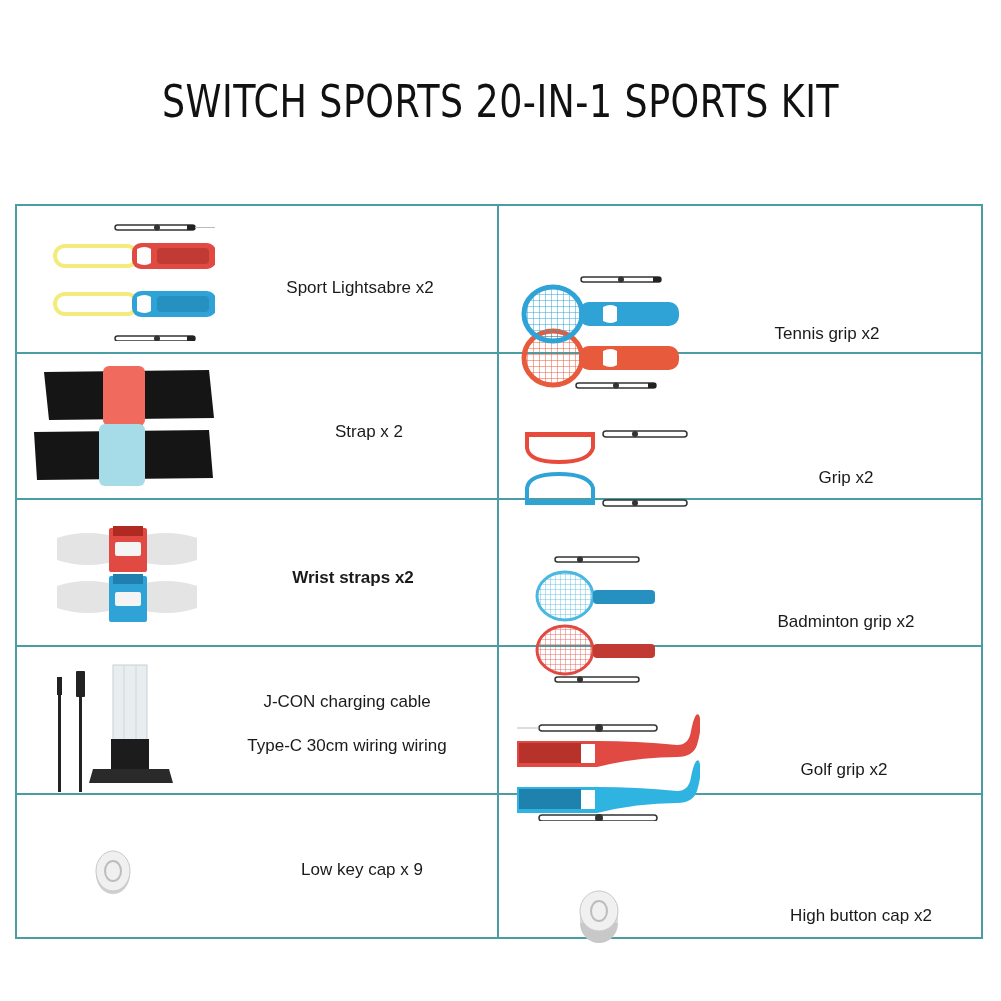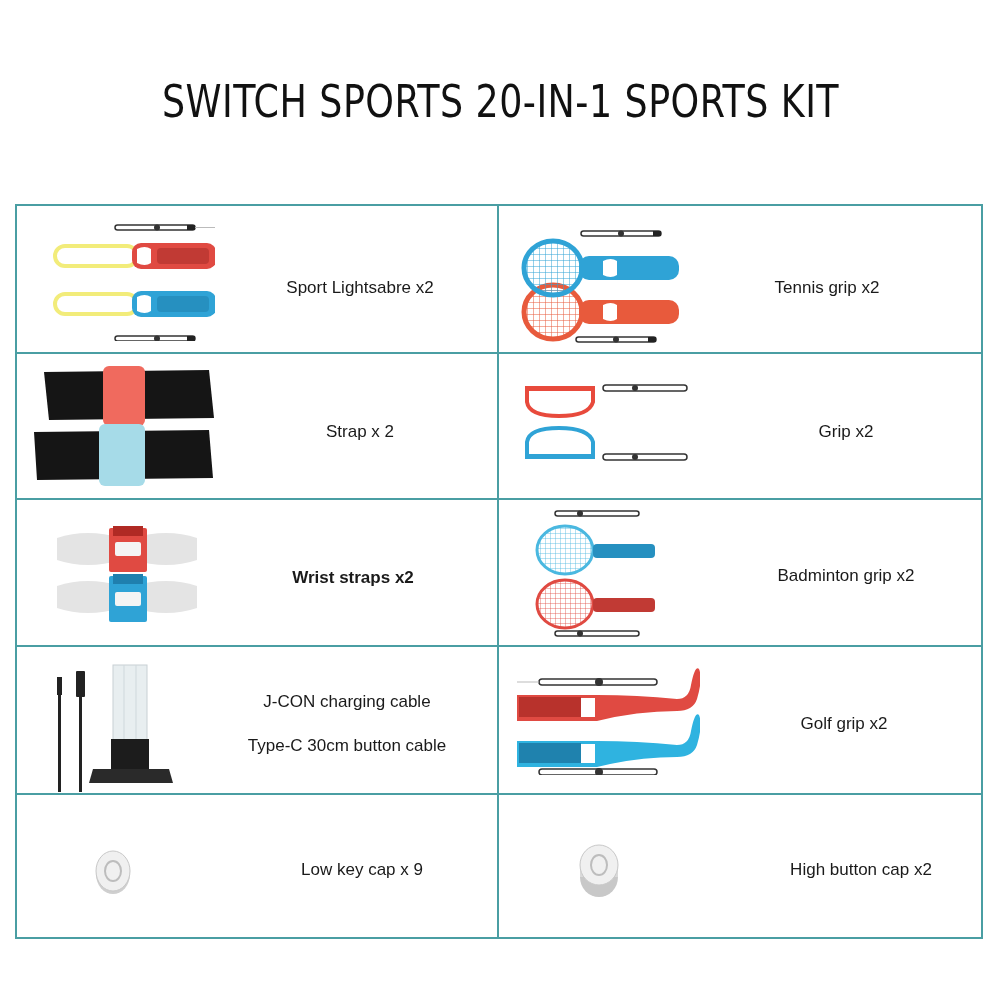--- a/index.html
+++ b/index.html
@@ -1,20 +1,20 @@
 <!DOCTYPE html>
 <html><head>
 <meta charset="utf-8">
 <style>
   html,body{margin:0;padding:0;background:#fff;}
   body{width:1001px;height:1001px;position:relative;overflow:hidden;font-family:"Liberation Sans","DejaVu Sans",sans-serif;color:#1a1a1a;}
   .title{position:absolute;left:0;top:74px;width:1001px;text-align:center;font-family:"DejaVu Sans Condensed","DejaVu Sans",sans-serif;font-stretch:condensed;font-size:44px;font-weight:500;letter-spacing:0.5px;color:#111;line-height:56px;transform:scaleX(0.92);}
   .grid{position:absolute;left:15px;top:204px;width:968px;height:735px;border:2px solid #4a9ea3;box-sizing:border-box;display:grid;grid-template-columns:1fr 1fr;grid-template-rows:148px 146px 147px 148px 1fr;}
   .cell{position:relative;border-right:2px solid #4a9ea3;border-bottom:2px solid #4a9ea3;box-sizing:border-box;}
-  .cell:nth-child(2n){border-right:none;}
+  .cell:nth-child(2n){border-right:none;margin-top:46px;}
   .cell.last-row{border-bottom:none;}
   .label{position:absolute;font-size:17px;color:#1a1a1a;white-space:nowrap;transform:translate(-50%,-50%);line-height:26px;text-align:center;}
   .label .l2{display:block;margin-top:18px;}
   .art{position:absolute;}
   svg{display:block;}
 </style>
 </head>
 <body>
 
 <div class="title">SWITCH SPORTS 20-IN-1 SPORTS KIT</div>
@@ -82,21 +82,21 @@
 
   <div class="cell">
     <div class="art" style="left:12px;top:12px;">
       <svg width="190" height="120" viewBox="0 0 190 120">
         <path d="M15 6 L180 4 L185 52 L20 54z" fill="#151515"></path>
         <rect x="74" y="0" width="42" height="60" rx="6" fill="#f06a5e"></rect>
         <path d="M5 66 L180 64 L184 112 L8 114z" fill="#151515"></path>
         <rect x="70" y="58" width="46" height="62" rx="6" fill="#a6dbe8"></rect>
       </svg>
     </div>
-    <div class="label" style="left:343px;top:78px;">Strap x 2</div>
+    <div class="label" style="left:352px;top:78px;">Strap x 2</div>
   </div>
 
   <div class="cell">
     <div class="art" style="left:24px;top:24px;">
       <svg width="170" height="95" viewBox="0 0 170 95">
         <path d="M4 10 h66 v14 q-4 14 -34 14 q-30 0 -32 -14z" fill="none" stroke="#e84a3c" stroke-width="4"></path>
         <rect x="2" y="8" width="70" height="5" fill="#e84a3c"></rect>
         <g stroke="#333" stroke-width="1.5" fill="none">
             <rect x="80" y="7" width="84" height="6" rx="3"></rect>
           </g>
@@ -167,21 +167,21 @@
           <line x1="39.5" y1="40" x2="39.5" y2="135" stroke="#222" stroke-width="3"></line>
         <rect x="72" y="8" width="34" height="84" fill="#e8eef0" stroke="#c8d0d4"></rect>
         <line x1="83" y1="8" x2="83" y2="92" stroke="#cfd8dc"></line>
           <line x1="95" y1="8" x2="95" y2="92" stroke="#cfd8dc"></line>
         <rect x="70" y="82" width="38" height="34" fill="#1c1c1c"></rect>
         <path d="M52 112 h76 l4 14 h-84z" fill="#2a2a2a"></path>
       </svg>
     </div>
     <div class="label" style="left:330px;top:77px;">
       <span>J-CON charging cable</span>
-      <span class="l2">Type-C 30cm button cable</span>
+      <span class="l2">Type-C 30cm wiring wiring</span>
     </div>
   </div>
 
   <div class="cell">
     <div class="art" style="left:16px;top:18px;">
       <svg width="185" height="110" viewBox="0 0 185 110">
         <g stroke="#333" stroke-width="1.5" fill="none">
             <rect x="24" y="14" width="118" height="6" rx="3"></rect>
           </g>
         <circle cx="84" cy="17" r="4" fill="#333"></circle>

